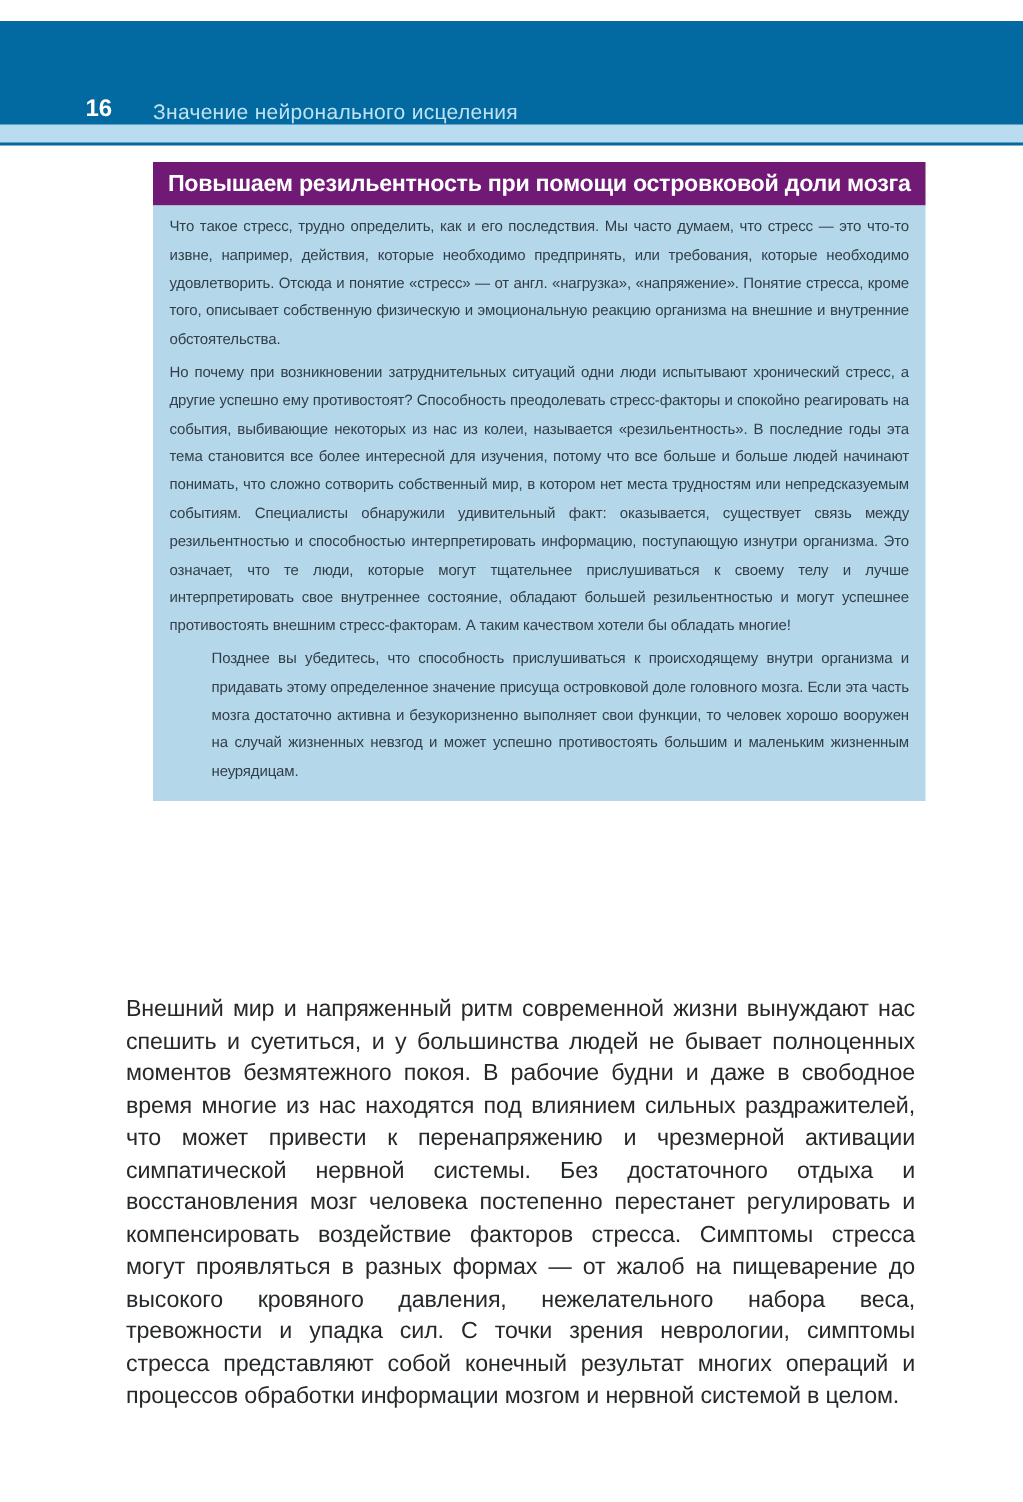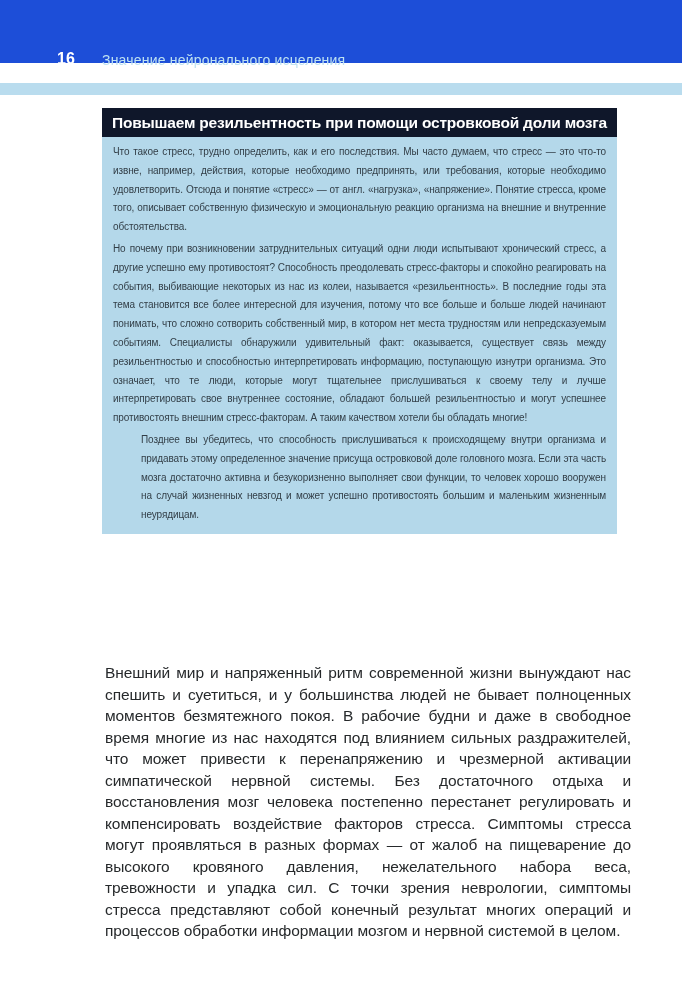--- a/index.html
+++ b/index.html
@@ -11,24 +11,24 @@
     height: 1001px;
     position: relative;
     background: #ffffff;
     font-family: "Liberation Sans", sans-serif;
     overflow: hidden;
   }
 
   
   .page-header {
     position: absolute;
-    top: 0; left: 0;
+    top: 14px; left: 0;
     width: 682px;
-    height: 63px;
-    background: #1d4ed8;
+    height: 83px;
+    background: #0369a1;
   }
   .page-number {
     position: absolute;
     left: 57px;
     top: 50px;
     font-size: 16px;
     font-weight: bold;
     color: #ffffff;
   }
   .chapter-title {
@@ -48,21 +48,21 @@
   }
 
   
   .callout {
     position: absolute;
     left: 102px;
     top: 108px;
     width: 515px;
   }
   .callout-title {
-    background: #0f172a;
+    background: #701a75;
     color: #ffffff;
     font-weight: bold;
     font-size: 15.5px;
     height: 29px;
     line-height: 29px;
     text-align: center;
     white-space: nowrap;
     letter-spacing: -0.2px;
   }
   .callout-body {
@@ -75,21 +75,21 @@
     line-height: 18.8px;
     text-align: justify;
     color: #323e47;
     letter-spacing: -0.1px;
   }
   .callout-body p:last-child { margin-bottom: 0; margin-left: 28px; }
 
   
   .page-body {
     position: absolute;
-    left: 105px;
+    left: 84px;
     top: 662px;
     width: 526px;
   }
   .page-body p {
     margin: 0;
     font-size: 15.5px;
     line-height: 21.5px;
     text-align: justify;
     color: #26292b;
     letter-spacing: -0.1px;

